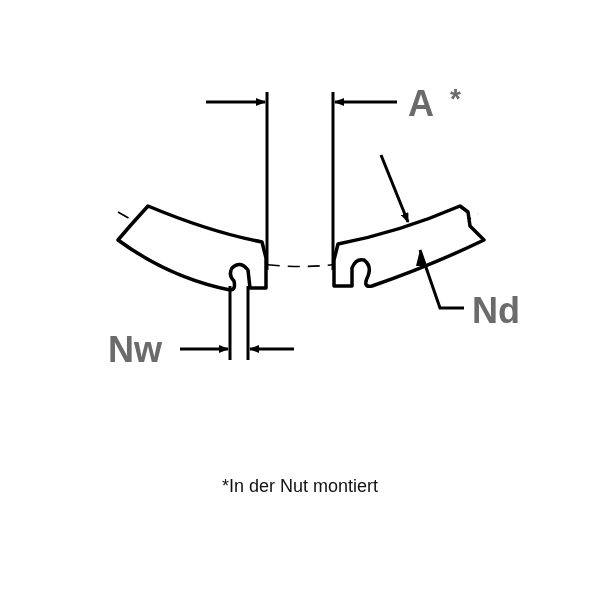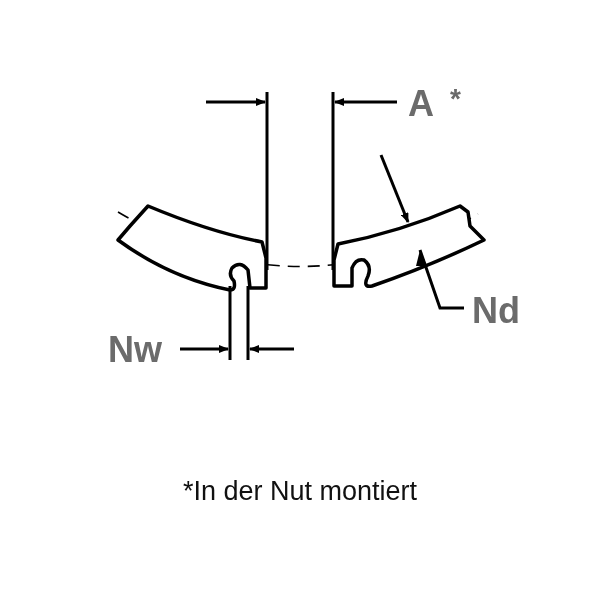--- a/index.html
+++ b/index.html
@@ -1,20 +1,20 @@
 <!DOCTYPE html>
 <html><head>
 <meta charset="utf-8">
 <style>
   html, body { margin:0; padding:0; background:#ffffff; }
   body { width:600px; height:600px; position:relative; overflow:hidden; }
   svg.diagram { position:absolute; left:0; top:0; }
   .lbl { font-family:"Liberation Sans", sans-serif; font-weight:bold; fill:#6b6b6b; }
   .caption { position:absolute; left:0; width:600px; top:476px; text-align:center;
-             font-family:"Liberation Sans", sans-serif; font-size:27px; color:#111; }
+             font-family:"Liberation Sans", sans-serif; font-size:18px; color:#111; }
 </style>
 </head>
 <body>
 
 <svg class="diagram" width="600" height="600" viewBox="0 0 600 600">
   <defs>
     <marker id="ah" markerWidth="10" markerHeight="8" refX="9" refY="4" orient="auto" markerUnits="userSpaceOnUse">
       <path d="M0,0 L10,4 L0,8 Z" fill="#000"></path>
     </marker>
   </defs>

